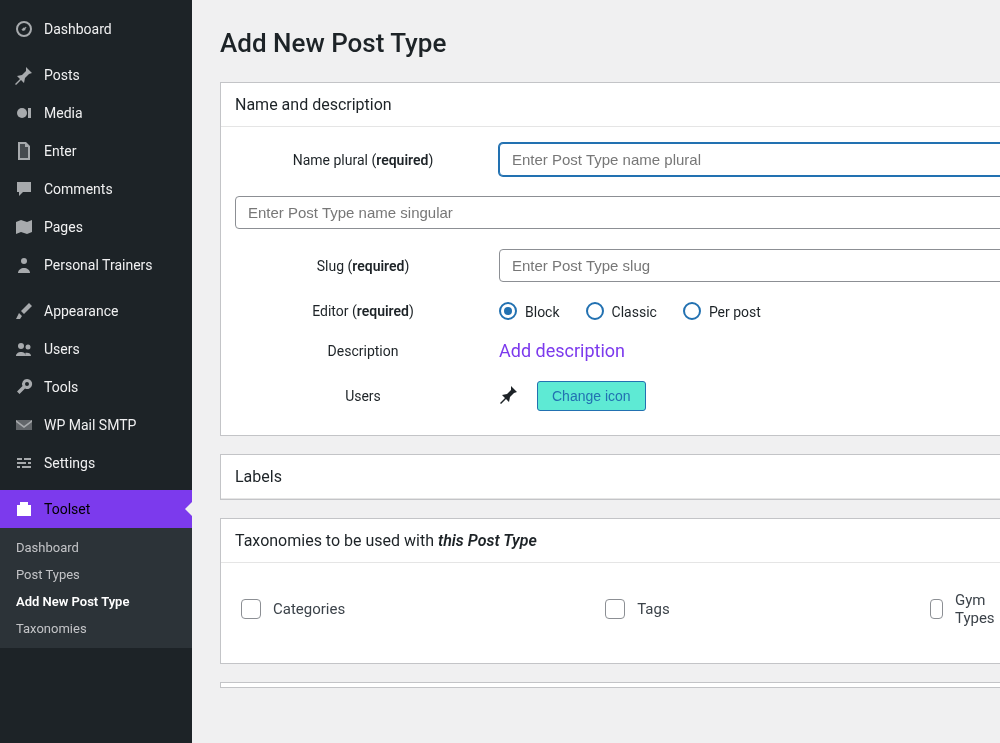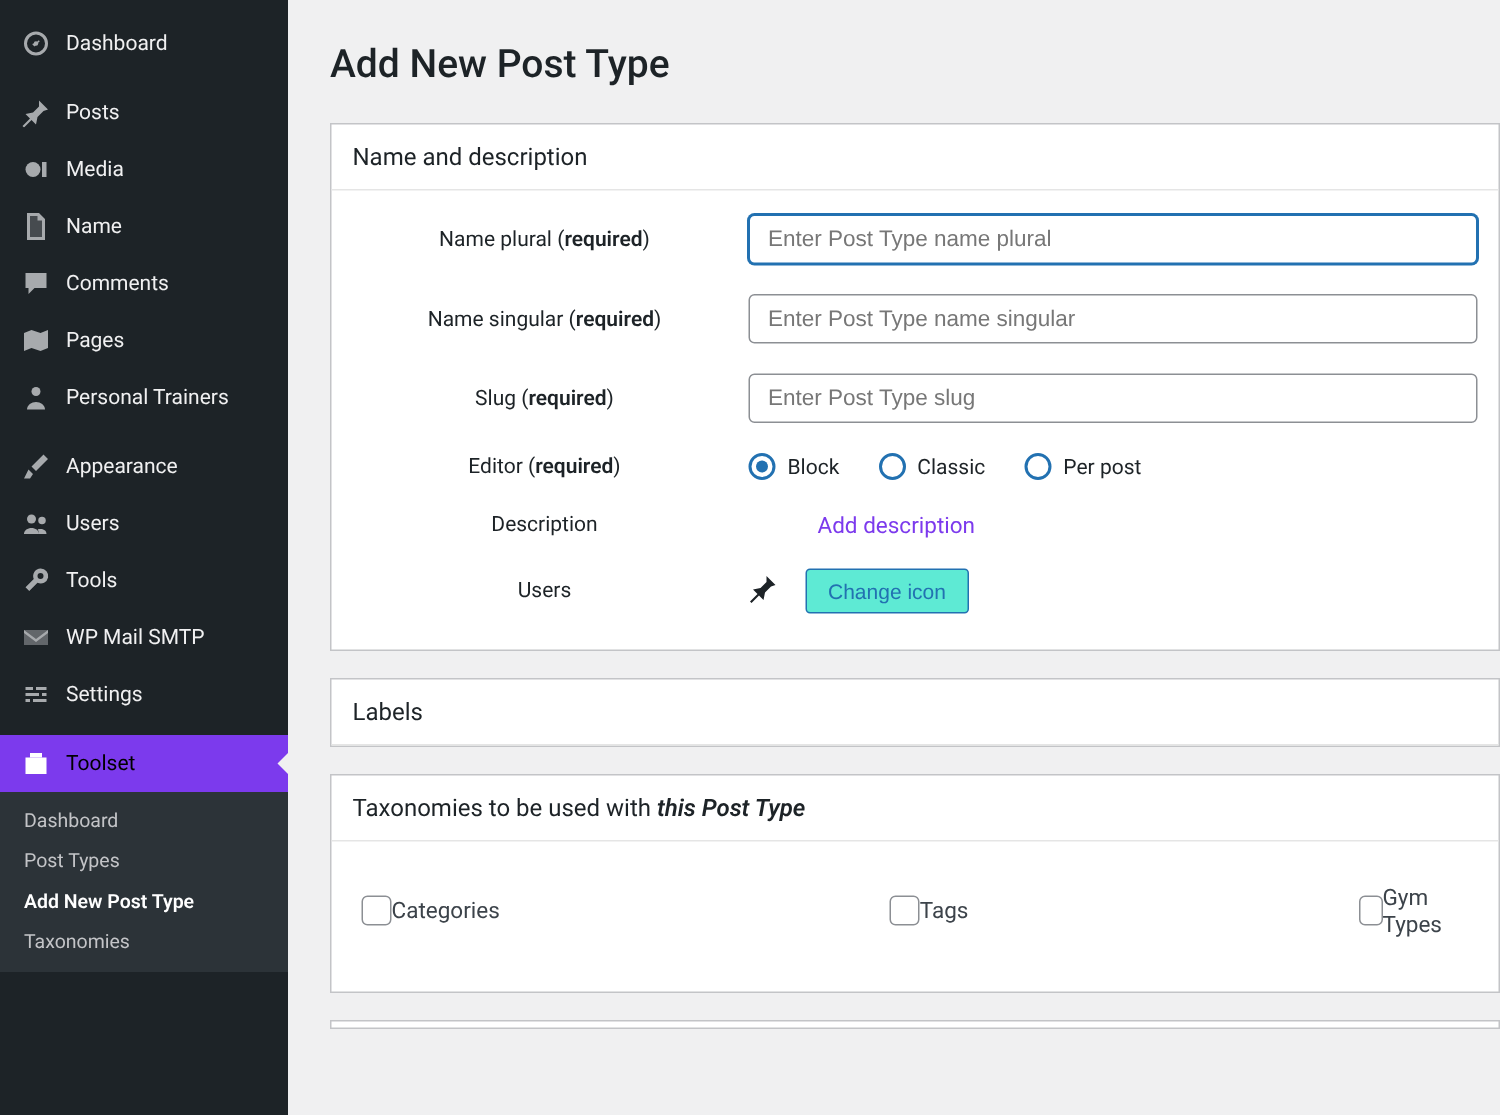--- a/index.html
+++ b/index.html
@@ -129,35 +129,35 @@
   flex-shrink: 0;
 }
 .r-btn.on::after {
   content: "";
   position: absolute;
   left: 3px; top: 3px;
   width: 8px; height: 8px;
   background: #2271b1;
   border-radius: 50%;
 }
-.link-txt { color: #7c3aed; font-size: 15px; cursor: pointer; margin-left: 46px; }
+.link-txt { color: #7c3aed; font-size: 18px; cursor: pointer; }
 .icon-row { display: flex; align-items: center; gap: 18px; }
 .pin-icon { color: #1d2327; }
 .btn-out {
   padding: 6px 14px;
   border: 1px solid #2271b1;
   background: #5eead4;
   border-radius: 3px;
   color: #2271b1;
   font-size: 14px;
   cursor: pointer;
 }
 .tax-head .em { font-style: italic; font-weight: 600; }
 .checks { display: flex; gap: 260px; padding: 12px 6px 20px; }
-.chk-item { display: inline-flex; align-items: center; font-size: 15px; cursor: pointer; }
+.chk-item { display: inline-flex; align-items: center; gap: 12px; font-size: 15px; cursor: pointer; }
 .chk-box {
   width: 20px; height: 20px;
   border: 1px solid #8c8f94;
   border-radius: 4px;
   background: #fff;
 }
 </style>
 </head>
 <body>
 
@@ -191,21 +191,21 @@
       </span>
       <span>Media</span>
     </div>
     <div class="m-item">
       <span class="icon">
         <svg width="20" height="20" viewBox="0 0 20 20" fill="currentColor">
             <path d="M5 2h7l3 3v13H5z" opacity=".3"></path>
             <path d="M4 1h8l4 4v14H4V1zm2 2v14h8V6h-3V3H6z"></path>
           </svg>
       </span>
-      <span>Name</span>
+      <span>Enter</span>
     </div>
     <div class="m-item">
       <span class="icon">
         <svg width="20" height="20" viewBox="0 0 20 20" fill="currentColor">
             <path d="M3 3h14v10H9l-4 4v-4H3z"></path>
           </svg>
       </span>
       <span>Comments</span>
     </div>
     <div class="m-item">
@@ -297,23 +297,20 @@
         <div class="row">
           <div class="lbl">
             <span>Name plural</span> (<span class="req">required</span>)
           </div>
           <div class="fld">
             <input type="text" class="txt-in focused" placeholder="Enter Post Type name plural" style="">
           </div>
         </div>
 
         <div class="row">
-          <div class="lbl">
-            <span>Name singular</span> (<span class="req">required</span>)
-          </div>
           <div class="fld">
             <input type="text" class="txt-in" placeholder="Enter Post Type name singular" style="">
           </div>
         </div>
 
         <div class="row">
           <div class="lbl">
             <span>Slug</span> (<span class="req">required</span>)
           </div>
           <div class="fld">

